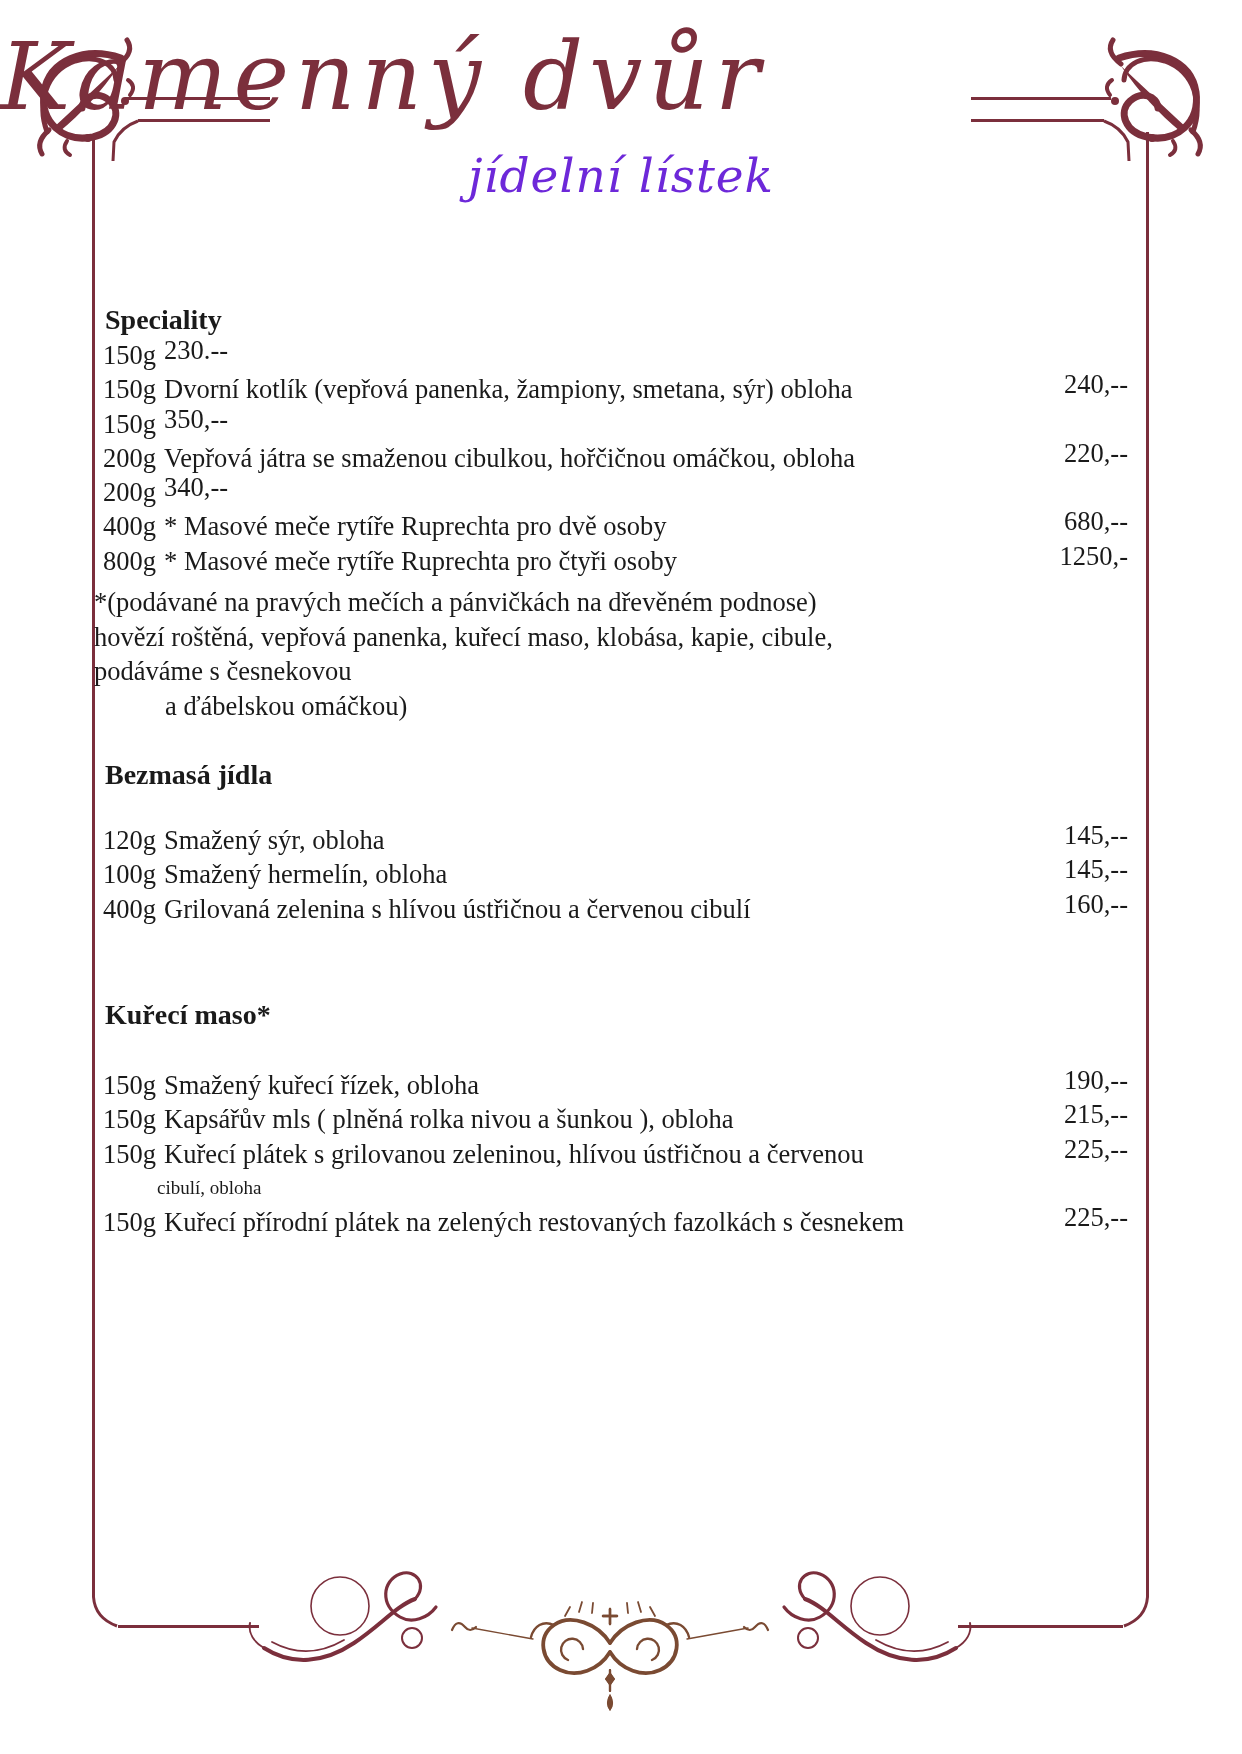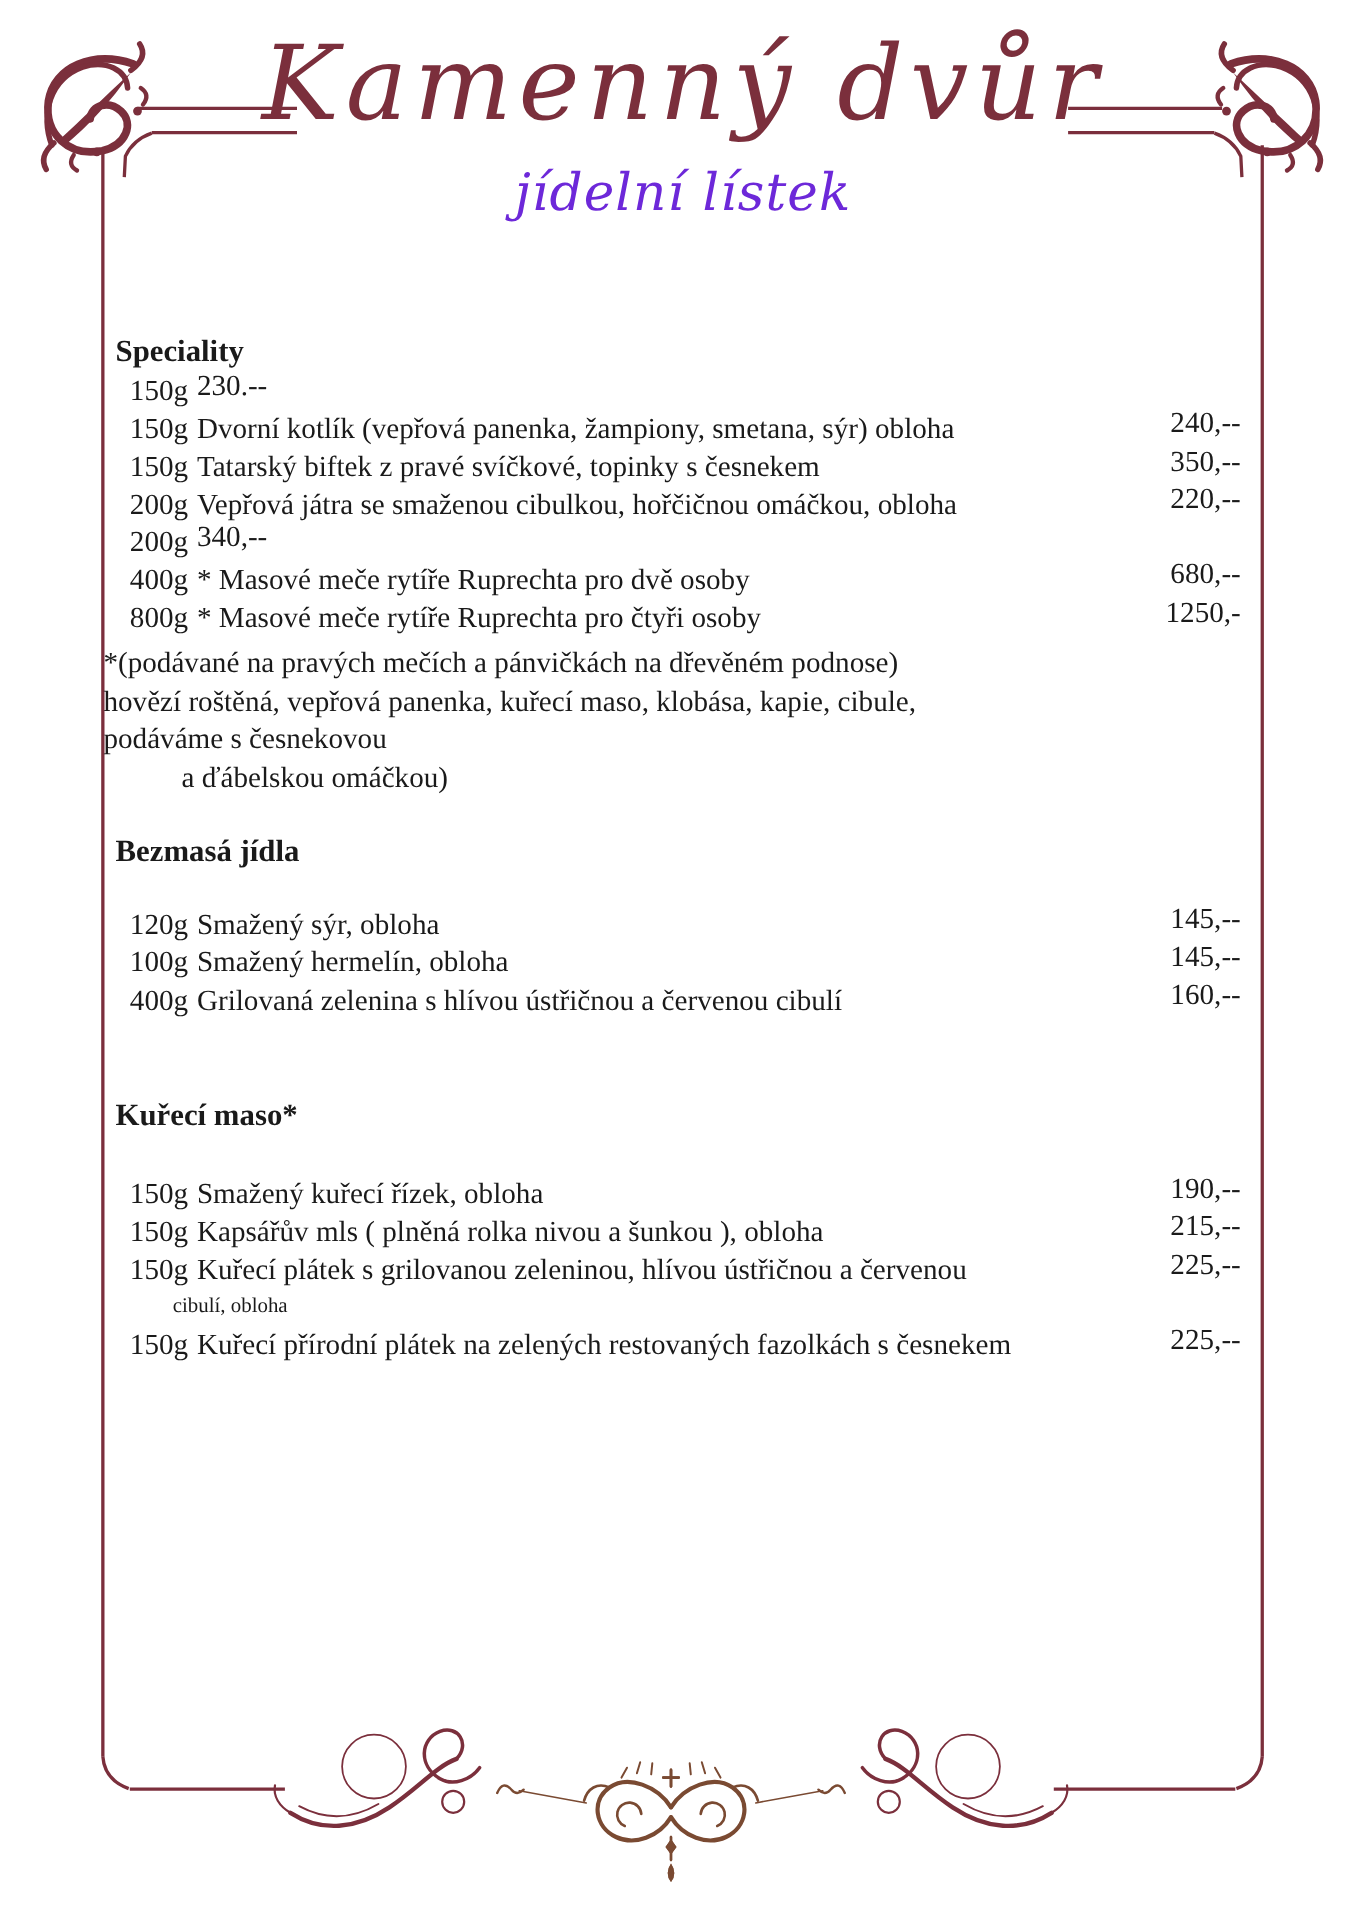--- a/index.html
+++ b/index.html
@@ -2,36 +2,36 @@
 <html><head>
 <meta charset="utf-8">
 <style>
   html,body{margin:0;padding:0;background:#e8e8e8;}
   .page{
     position:relative;width:1242px;height:1754px;background:#ffffff;
     font-family:"Liberation Serif", serif;color:#1a1a1a;overflow:hidden;margin:0 auto;
   }
   .deco{position:absolute;left:0;top:0;width:1242px;height:1754px;}
   .title{
-    position:absolute;left:0;top:30px;width:100%;text-align:center;
+    position:absolute;left:0;top:30px;width:100%;
     font-family:"DejaVu Serif", serif;font-style:italic;font-weight:400;
     font-size:94px;line-height:1;color:#7b2f3c;letter-spacing:6px;white-space:nowrap;
   }
   .subtitle{
     position:absolute;left:0;top:152px;width:100%;text-align:center;
     font-family:"DejaVu Serif", serif;font-style:italic;font-size:47px;line-height:1;
     color:#6d28d9;letter-spacing:1px;
   }
   .sec{position:absolute;left:92px;width:1044px;box-sizing:border-box;}
   .sec-head{
     font-weight:bold;font-size:28px;line-height:36px;height:36px;padding-left:13px;
   }
   .row{
     display:flex;align-items:flex-start;height:34.3px;line-height:34.3px;
-    font-size:26.5px;padding-left:26px;padding-right:8px;
+    font-size:26.5px;padding-left:11px;padding-right:8px;
   }
   .qty{width:61px;flex:none;}
   .dish{flex:1;white-space:nowrap;overflow:visible;}
   .price{flex:none;text-align:right;position:relative;top:-5px;white-space:nowrap;}
   .cont{
     height:34.3px;line-height:34.3px;font-size:19px;padding-left:65px;
   }
   .notes{margin-top:7px;}
   .note{
     height:34.5px;line-height:34.5px;font-size:26.5px;padding-left:2px;white-space:nowrap;
@@ -118,21 +118,20 @@
         <span class="qty">150g</span>
         <span class="price">230.--</span>
       </div>
       <div class="row">
         <span class="qty">150g</span>
         <span class="dish">Dvorní kotlík (vepřová panenka, žampiony, smetana, sýr) obloha</span>
         <span class="price">240,--</span>
       </div>
       <div class="row">
         <span class="qty">150g</span>
-        <span class="dish">Tatarský biftek z pravé svíčkové, topinky s česnekem</span>
         <span class="price">350,--</span>
       </div>
       <div class="row">
         <span class="qty">200g</span>
         <span class="dish">Vepřová játra se smaženou cibulkou, hořčičnou omáčkou, obloha</span>
         <span class="price">220,--</span>
       </div>
       <div class="row">
         <span class="qty">200g</span>
         <span class="price">340,--</span>

